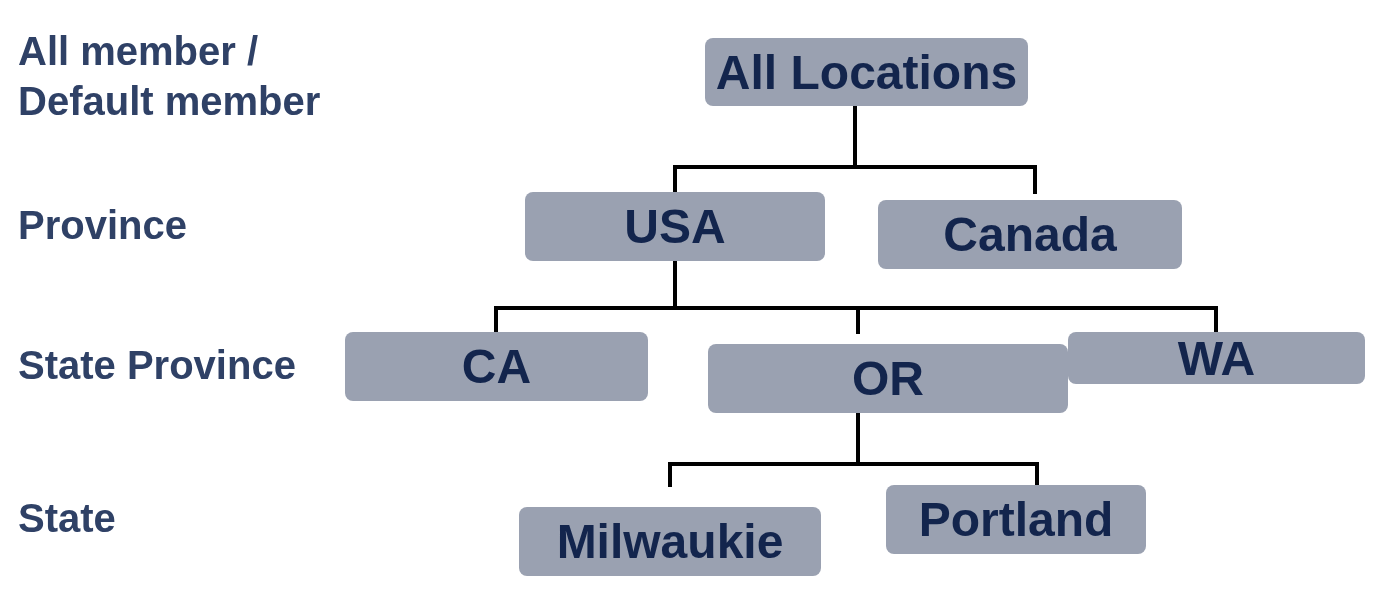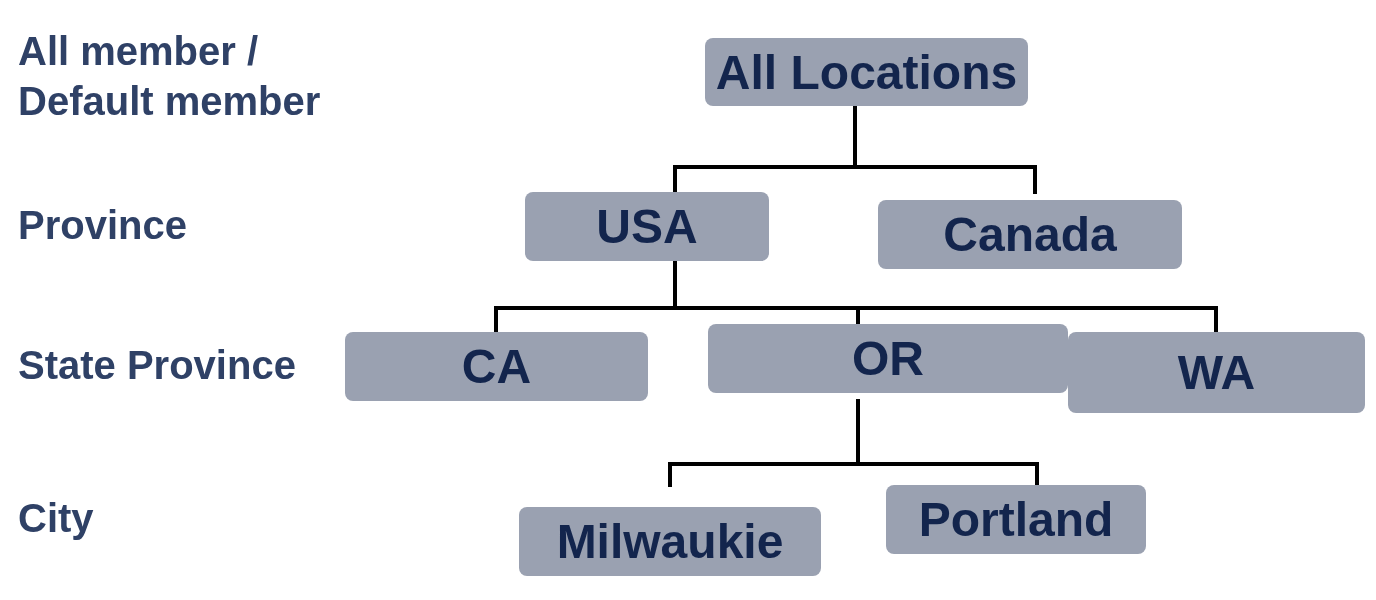--- a/index.html
+++ b/index.html
@@ -42,43 +42,43 @@
 </style>
 </head>
 <body>
 
 <div class="canvas">
 
   <div class="row-label" style="top:26px;">All member /
 Default member</div>
   <div class="row-label" style="top:200px;">Province</div>
   <div class="row-label" style="top:340px;">State Province</div>
-  <div class="row-label" style="top:493px;">City</div>
+  <div class="row-label" style="top:493px;">State</div>
 
   <div class="line" style="left:853px; top:104px; width:4px; height:65px;"></div>
   <div class="line" style="left:673px; top:165px; width:364px; height:4px;"></div>
   <div class="line" style="left:673px; top:165px; width:4px; height:29px;"></div>
   <div class="line" style="left:1033px; top:165px; width:4px; height:29px;"></div>
 
   <div class="line" style="left:673px; top:259px; width:4px; height:51px;"></div>
   <div class="line" style="left:494px; top:306px; width:724px; height:4px;"></div>
   <div class="line" style="left:494px; top:306px; width:4px; height:28px;"></div>
   <div class="line" style="left:856px; top:306px; width:4px; height:28px;"></div>
   <div class="line" style="left:1214px; top:306px; width:4px; height:28px;"></div>
 
   <div class="line" style="left:856px; top:399px; width:4px; height:67px;"></div>
   <div class="line" style="left:668px; top:462px; width:371px; height:4px;"></div>
   <div class="line" style="left:668px; top:462px; width:4px; height:25px;"></div>
   <div class="line" style="left:1035px; top:462px; width:4px; height:25px;"></div>
 
   <div class="node" style="left:705px; top:38px; width:323px; height:68px;">All Locations</div>
 
-  <div class="node" style="left:525px; top:192px; width:244px; height:69px;">USA</div>
+  <div class="node" style="left:525px; top:192px; width:300px; height:69px;">USA</div>
   <div class="node" style="left:878px; top:200px; width:304px; height:69px;">Canada</div>
 
   <div class="node" style="left:345px; top:332px; width:303px; height:69px;">CA</div>
-  <div class="node" style="left:708px; top:324px; width:360px; height:69px;">OR</div>
-  <div class="node" style="left:1068px; top:332px; width:297px; height:81px;">WA</div>
+  <div class="node" style="left:708px; top:344px; width:360px; height:69px;">OR</div>
+  <div class="node" style="left:1068px; top:332px; width:297px; height:52px;">WA</div>
 
   <div class="node" style="left:519px; top:507px; width:302px; height:69px;">Milwaukie</div>
   <div class="node" style="left:886px; top:485px; width:260px; height:69px;">Portland</div>
 
 </div>
 
 </body></html>

